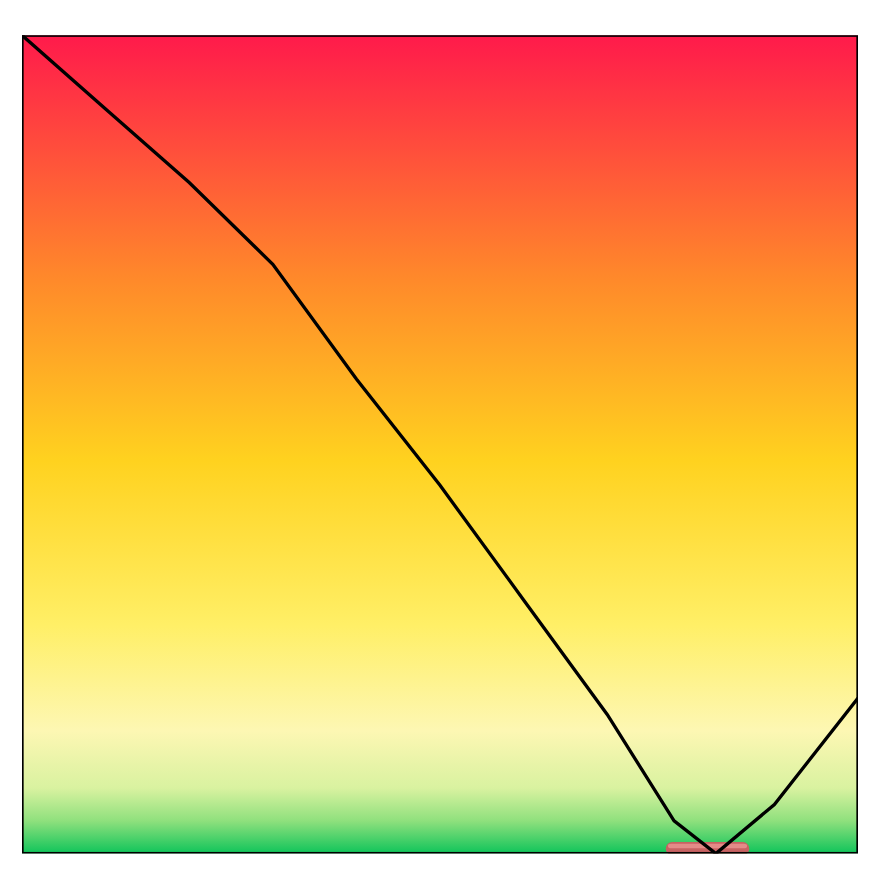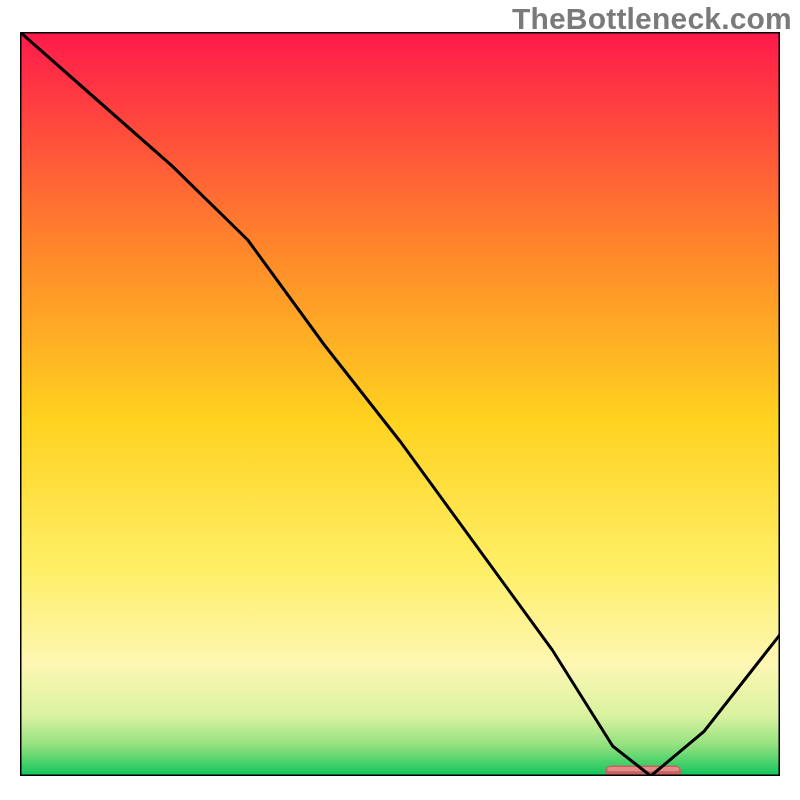--- a/index.html
+++ b/index.html
@@ -32,21 +32,20 @@
     top: 32px;
     width: 760px;
     height: 744px;
   }
   svg { display: block; }
 </style>
 </head>
 <body>
 
 <div class="stage">
-  <div class="watermark">TheBottleneck.com</div>
 
   <div class="plot">
     <svg id="chart-svg" width="760" height="744" viewBox="0 0 760 744">
       <defs>
         <linearGradient id="bg-grad" x1="0" y1="0" x2="0" y2="1">
             <stop offset="0%" stop-color="#ff1a4b"></stop>
             <stop offset="30%" stop-color="#ff8a2a"></stop>
             <stop offset="52%" stop-color="#ffd21f"></stop>
             <stop offset="72%" stop-color="#ffef66"></stop>
             <stop offset="85%" stop-color="#fdf7b3"></stop>

